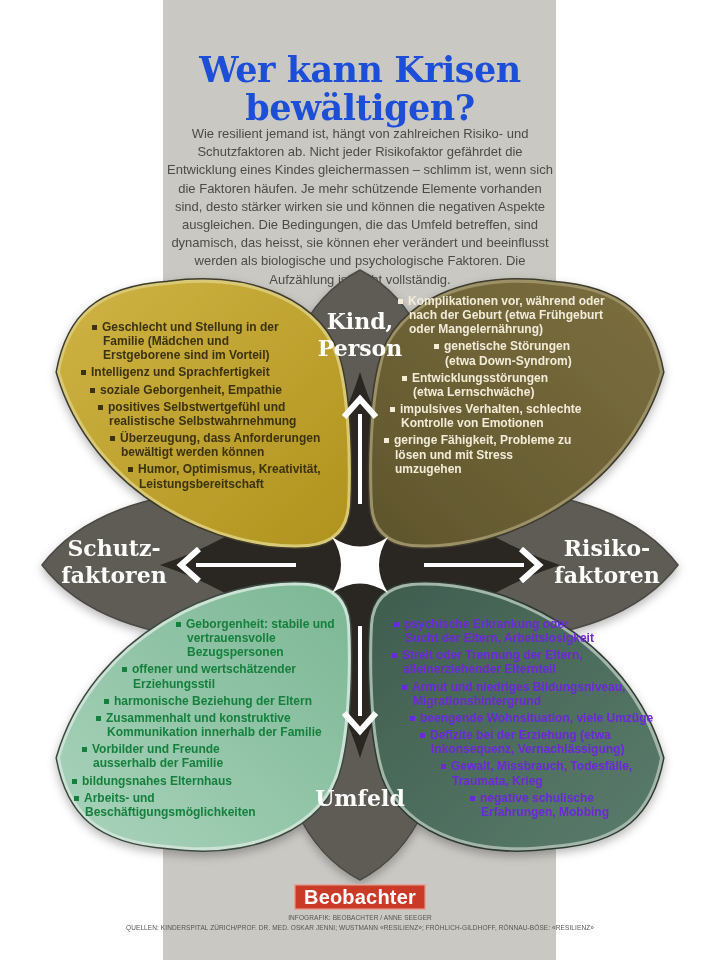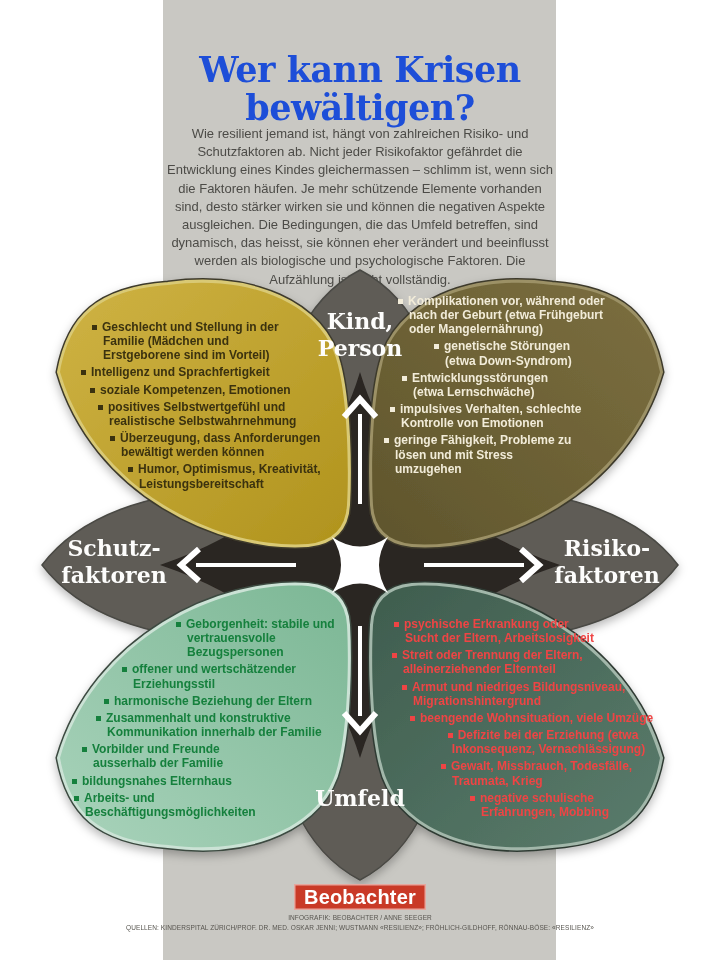--- a/index.html
+++ b/index.html
@@ -13,21 +13,21 @@
          font-size:13px;line-height:1.4;color:#4c4b47;}
   svg{position:absolute;left:0;top:0;}
   .axis-label{font-family:"DejaVu Serif",serif;font-weight:700;font-size:22px;fill:#fdfdfc;text-anchor:middle;}
   .leaf-list{position:absolute;font-size:12px;font-weight:bold;line-height:1.18;}
   .leaf-list .item{margin-bottom:3px;text-indent:-11px;padding-left:11px;}
   .leaf-list .item::before{content:"";display:inline-block;width:5px;height:5px;
        background:currentColor;margin-right:5px;position:relative;top:-1px;}
   #gold-list{color:#3b320f;}
   #olive-list{color:#f2ecd9;}
   #lgreen-list{color:#15803d;}
-  #dgreen-list{color:#ef4444;}
+  #dgreen-list{color:#6d28d9;}
   #footer{position:absolute;left:0;top:884px;width:720px;text-align:center;}
   #logo{display:inline-block;background:#c93a27;color:#fff;font-weight:bold;font-size:20px;
         padding:2px 10px 1px;letter-spacing:0.2px;box-shadow:inset 0 0 0 1.5px rgba(255,255,255,0.55);}
   #credits{position:absolute;left:110px;top:913px;width:500px;text-align:center;
            font-size:6.5px;line-height:1.5;color:#57554f;letter-spacing:0.1px;}
 </style>
 </head>
 <body>
 
 <div id="page">
@@ -113,21 +113,21 @@
     <text class="axis-label" x="360" y="806">Umfeld</text>
     <text class="axis-label" x="114" y="556">Schutz-</text>
     <text class="axis-label" x="114" y="583">faktoren</text>
     <text class="axis-label" x="607" y="556">Risiko-</text>
     <text class="axis-label" x="607" y="583">faktoren</text>
   </svg>
 
   <div id="gold-list" class="leaf-list" style="left:76px;top:320px;width:300px;">
     <div class="item" style="margin-left:16px;width:195px;">Geschlecht und Stellung in der Familie (Mädchen und Erstgeborene sind im Vorteil)</div>
     <div class="item" style="margin-left:5px;width:235px;">Intelligenz und Sprachfertigkeit</div>
-    <div class="item" style="margin-left:14px;width:225px;">soziale Kompetenzen, Emotionen</div>
+    <div class="item" style="margin-left:14px;width:225px;">soziale Geborgenheit, Empathie</div>
     <div class="item" style="margin-left:22px;width:215px;">positives Selbstwertgefühl und realistische Selbstwahrnehmung</div>
     <div class="item" style="margin-left:34px;width:222px;">Überzeugung, dass Anforderungen bewältigt werden können</div>
     <div class="item" style="margin-left:52px;width:222px;">Humor, Optimismus, Kreativität, Leistungsbereitschaft</div>
   </div>
 
   <div id="olive-list" class="leaf-list" style="left:374px;top:294px;width:276px;">
     <div class="item" style="margin-left:24px;width:215px;text-align:left;">Komplikationen vor, während oder nach der Geburt (etwa Frühgeburt oder Mangelernährung)</div>
     <div class="item" style="margin-left:60px;width:150px;">genetische Störungen (etwa Down-Syndrom)</div>
     <div class="item" style="margin-left:28px;width:165px;">Entwicklungsstörungen (etwa Lernschwäche)</div>
     <div class="item" style="margin-left:16px;width:215px;">impulsives Verhalten, schlechte Kontrolle von Emotionen</div>
@@ -142,21 +142,21 @@
     <div class="item" style="margin-left:18px;width:175px;">Vorbilder und Freunde ausserhalb der Familie</div>
     <div class="item" style="margin-left:8px;width:230px;">bildungsnahes Elternhaus</div>
     <div class="item" style="margin-left:10px;width:200px;">Arbeits- und Beschäftigungsmöglichkeiten</div>
   </div>
 
   <div id="dgreen-list" class="leaf-list" style="left:386px;top:617px;width:285px;">
     <div class="item" style="margin-left:8px;width:195px;">psychische Erkrankung oder Sucht der Eltern, Arbeitslosigkeit</div>
     <div class="item" style="margin-left:6px;width:235px;">Streit oder Trennung der Eltern, alleinerziehender Elternteil</div>
     <div class="item" style="margin-left:16px;width:248px;">Armut und niedriges Bildungsniveau, Migrationshintergrund</div>
     <div class="item" style="margin-left:24px;width:255px;">beengende Wohnsituation, viele Umzüge</div>
-    <div class="item" style="margin-left:34px;width:235px;text-align:center;">Defizite bei der Erziehung (etwa Inkonsequenz, Vernachlässigung)</div>
+    <div class="item" style="margin-left:34px;width:235px;">Defizite bei der Erziehung (etwa Inkonsequenz, Vernachlässigung)</div>
     <div class="item" style="margin-left:55px;width:205px;">Gewalt, Missbrauch, Todesfälle, Traumata, Krieg</div>
     <div class="item" style="margin-left:84px;width:175px;">negative schulische Erfahrungen, Mobbing</div>
   </div>
 
   <div id="footer">
     <span id="logo">Beobachter</span>
   </div>
   <div id="credits">
     <div>INFOGRAFIK: BEOBACHTER / ANNE SEEGER</div>
     <div>QUELLEN: KINDERSPITAL ZÜRICH/PROF. DR. MED. OSKAR JENNI; WUSTMANN «RESILIENZ»; FRÖHLICH-GILDHOFF, RÖNNAU-BÖSE: «RESILIENZ»</div>

